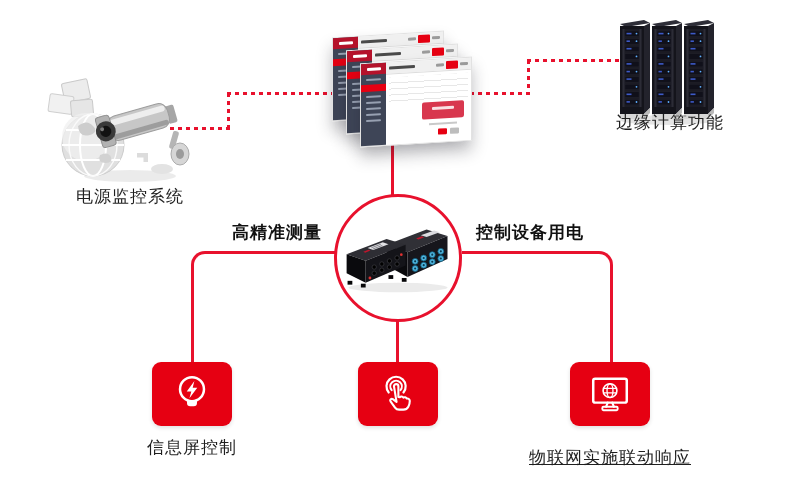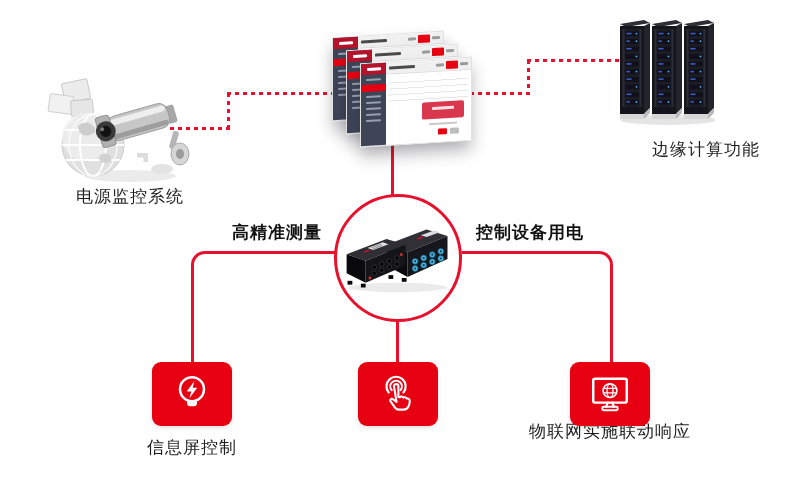--- a/index.html
+++ b/index.html
@@ -243,21 +243,21 @@
         </g>
         <rect x="0" y="98" width="24" height="5" fill="#d7d7d7"></rect>
         <polygon points="24,98 30,92 30,97 24,103" fill="#b9b9b9"></polygon>
       </g>
     </defs>
     <ellipse cx="50" cy="104" rx="48" ry="5" fill="#000000" opacity="0.10"></ellipse>
     <use href="#cab" x="2" y="0"></use>
     <use href="#cab" x="34" y="0"></use>
     <use href="#cab" x="66" y="0"></use>
   </svg>
-  <div class="abs label" style="left:580px;top:138px;width:180px;text-align:right;">边缘计算功能</div>
+  <div class="abs label" style="left:580px;top:111px;width:180px;">边缘计算功能</div>
 
   <div class="abs hub-circle">
     <svg width="118" height="78" viewBox="0 0 124 80">
       <ellipse cx="62" cy="71" rx="52" ry="5" fill="#000000" opacity="0.08"></ellipse>
 
       <polygon points="50,26 92,10 114,17 72,34" fill="#303036"></polygon>
       <polygon points="50,26 72,34 72,60 50,48" fill="#0a0a0d"></polygon>
       <polygon points="72,34 114,17 114,41 72,60" fill="#16161c"></polygon>
       <polygon points="86,16 100,11 106,13 92,18" fill="#dcdce0"></polygon>
       <polygon points="81,19.5 87,17.2 89.5,18.2 83.5,20.5" fill="#c0162c"></polygon>
@@ -330,15 +330,15 @@
   <div class="abs tile" style="left:570px;top:362px;">
     <svg width="46" height="46" viewBox="0 0 48 48">
       <rect x="6.5" y="8" width="35" height="25" rx="2" fill="none" stroke="#ffffff" stroke-width="2.6"></rect>
       <circle cx="24" cy="20.5" r="7.2" fill="none" stroke="#ffffff" stroke-width="1.7"></circle>
       <ellipse cx="24" cy="20.5" rx="3.1" ry="7.2" fill="none" stroke="#ffffff" stroke-width="1.4"></ellipse>
       <path d="M17.2,18.1 h13.6 M17.2,22.9 h13.6" stroke="#ffffff" stroke-width="1.4" fill="none"></path>
       <path d="M21.7,33 l-1.8,4.3 M26.3,33 l1.8,4.3" stroke="#ffffff" stroke-width="2.2" fill="none" stroke-linecap="round"></path>
       <rect x="16" y="37.3" width="16" height="3.6" rx="1.2" fill="none" stroke="#ffffff" stroke-width="2"></rect>
     </svg>
   </div>
-  <div class="abs label" style="left:480px;top:420px;width:260px;">物联网实施联动响应</div>
+  <div class="abs label" style="left:480px;top:446px;width:260px;text-decoration:underline;">物联网实施联动响应</div>
 
 </div>
 
 </body></html>

